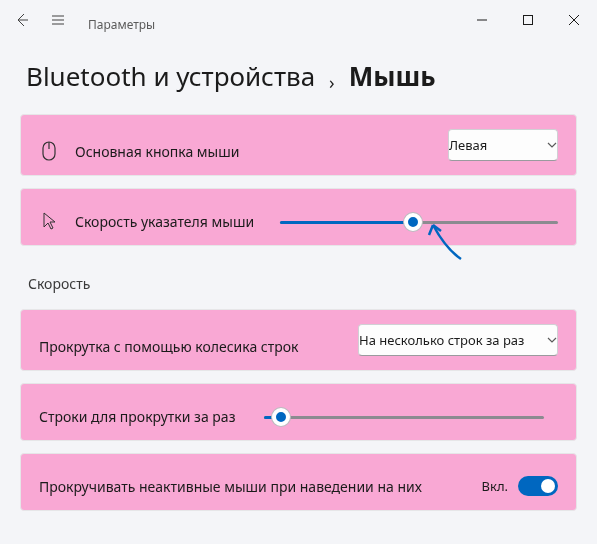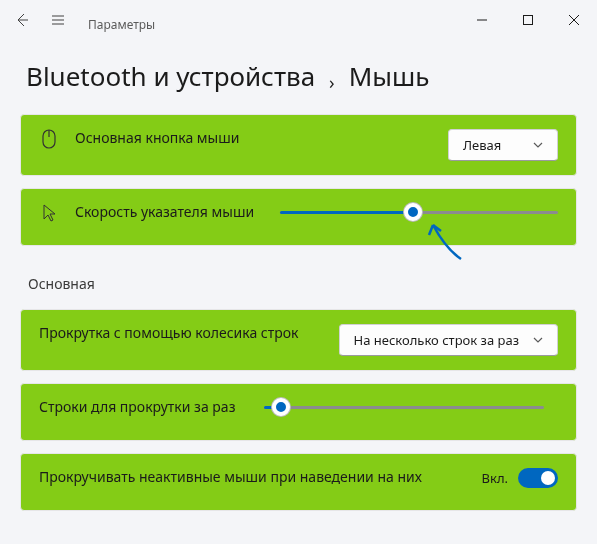--- a/index.html
+++ b/index.html
@@ -8,31 +8,31 @@
   .titlebar { display: flex; align-items: center; height: 40px; padding-left: 12px; }
   .tb-left { display: flex; align-items: center; gap: 16px; }
   .tb-btn { width: 20px; height: 20px; display: flex; align-items: center; justify-content: center; color: #414141; }
   .tb-title { font-size: 12px; color: #5b5b5b; margin-left: 4px; margin-top: 8px; }
   .win-controls { margin-left: auto; display: flex; }
   .win-btn { width: 46px; height: 40px; display: flex; align-items: center; justify-content: center; color: #1b1b1b; }
 
   .breadcrumb { display: flex; align-items: flex-end; padding: 18px 26px 20px 26px; }
   .bc-parent { font-size: 26px; font-weight: 400; color: #1b1b1b; }
   .bc-sep { font-size: 18px; margin: 0 14px; color: #1b1b1b; }
-  .bc-current { font-size: 26px; font-weight: 400; color: #1b1b1b; }
+  .bc-current { font-size: 26px; font-weight: 700; color: #1b1b1b; }
 
   .content { padding: 0 20px 20px 20px; display: flex; flex-direction: column; gap: 12px; }
 
   .section-title { font-size: 14px; color: #3a3a3a; font-weight: 400; padding: 16px 8px 4px 8px; }
 
-  .card { background: #84cc16; border: 1px solid #e6e6e8; border-radius: 4px; padding: 14px 18px; display: flex; align-items: flex-start; gap: 16px; min-height: 58px; position: relative; }
+  .card { background: #f9a8d4; border: 1px solid #e6e6e8; border-radius: 4px; padding: 14px 18px; display: flex; align-items: flex-end; gap: 16px; min-height: 58px; position: relative; }
   .card .icon { width: 20px; height: 20px; display: flex; align-items: center; justify-content: center; flex-shrink: 0; color: #323232; }
   .card .label { font-size: 14px; color: #1b1b1b; flex: 1 1 auto; line-height: 1.3; }
 
-  .dropdown { border: 1px solid #d0d0d4; border-bottom: 1px solid #9a9a9e; border-radius: 4px; background: #fdfdfd; padding: 6px 14px; font-size: 13px; display: flex; align-items: center; gap: 14px; min-width: 110px; justify-content: space-between; }
+  .dropdown { border: 1px solid #d0d0d4; border-bottom: 1px solid #9a9a9e; border-radius: 4px; background: #fdfdfd; padding: 6px 0; font-size: 13px; display: flex; align-items: center; gap: 14px; min-width: 110px; justify-content: space-between; }
   .dropdown.wide { min-width: 200px; }
   .chev { width: 10px; height: 10px; }
 
   .slider { flex: 1 1 auto; height: 18px; position: relative; display: flex; align-items: center; max-width: 280px; }
   .slider .track-bg { position: absolute; left: 0; right: 0; height: 3px; background: #8b8b90; border-radius: 2px; }
   .slider .track-fill { position: absolute; left: 0; height: 3px; background: #0067c0; border-radius: 2px; }
   .slider .thumb { position: absolute; width: 18px; height: 18px; border-radius: 50%; background: #0067c0; border: 4px solid #ffffff; box-shadow: 0 0 0 1px #bcbcc0; transform: translateX(-50%); }
 
   .toggle-wrap { display: flex; align-items: center; gap: 10px; }
   .toggle-label { font-size: 13px; color: #1b1b1b; }
@@ -116,21 +116,21 @@
       <div class="thumb" id="ps-thumb" style="left: 48%;"></div>
     </div>
     <div class="arrow-annot" style="left:400px; top:30px;">
       <svg width="60" height="50">
           <path d="M40 40 Q25 30 12 6" stroke="#0067c0" stroke-width="2.5" fill="none"></path>
           <path d="M12 6 L8 16 M12 6 L20 12" stroke="#0067c0" stroke-width="2.5" fill="none"></path>
         </svg>
     </div>
   </div>
 
-  <div class="section-title">Основная</div>
+  <div class="section-title">Скорость</div>
 
   <div class="card">
     <span class="label">Прокрутка с помощью колесика строк</span>
     <div class="dropdown wide">
       <span>На несколько строк за раз</span>
       <svg class="chev" viewBox="0 0 10 10">
           <path d="M1 3L5 7L9 3" stroke="#5b5b5b" stroke-width="1.2" fill="none"></path>
         </svg>
     </div>
   </div>

